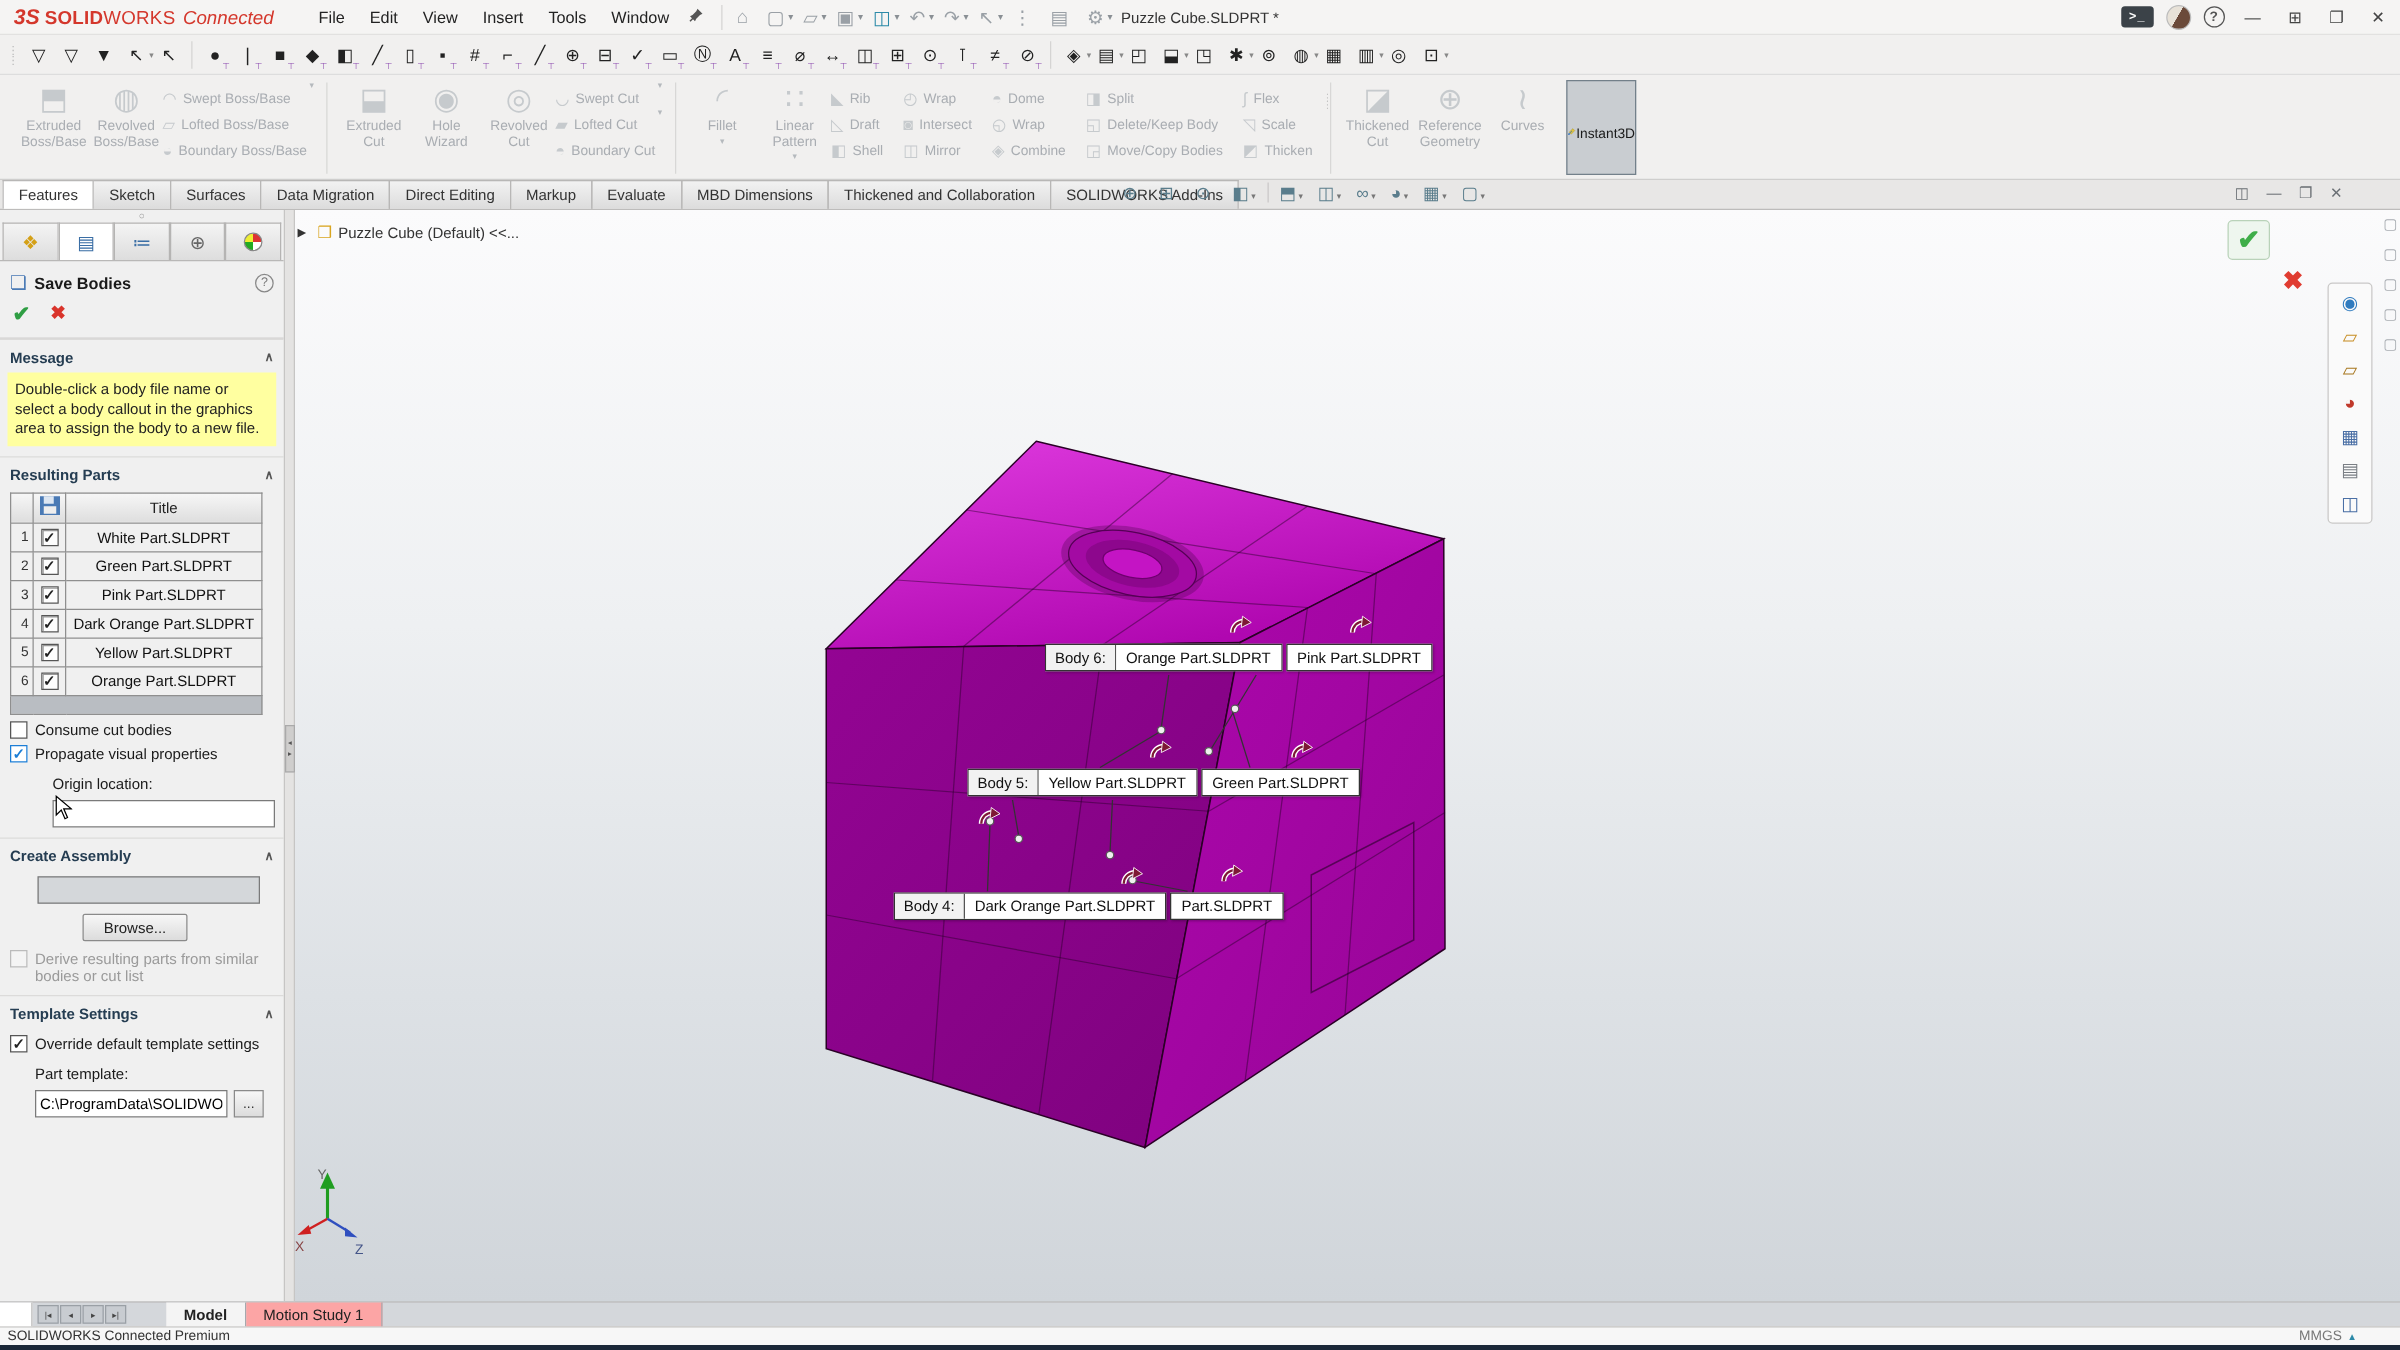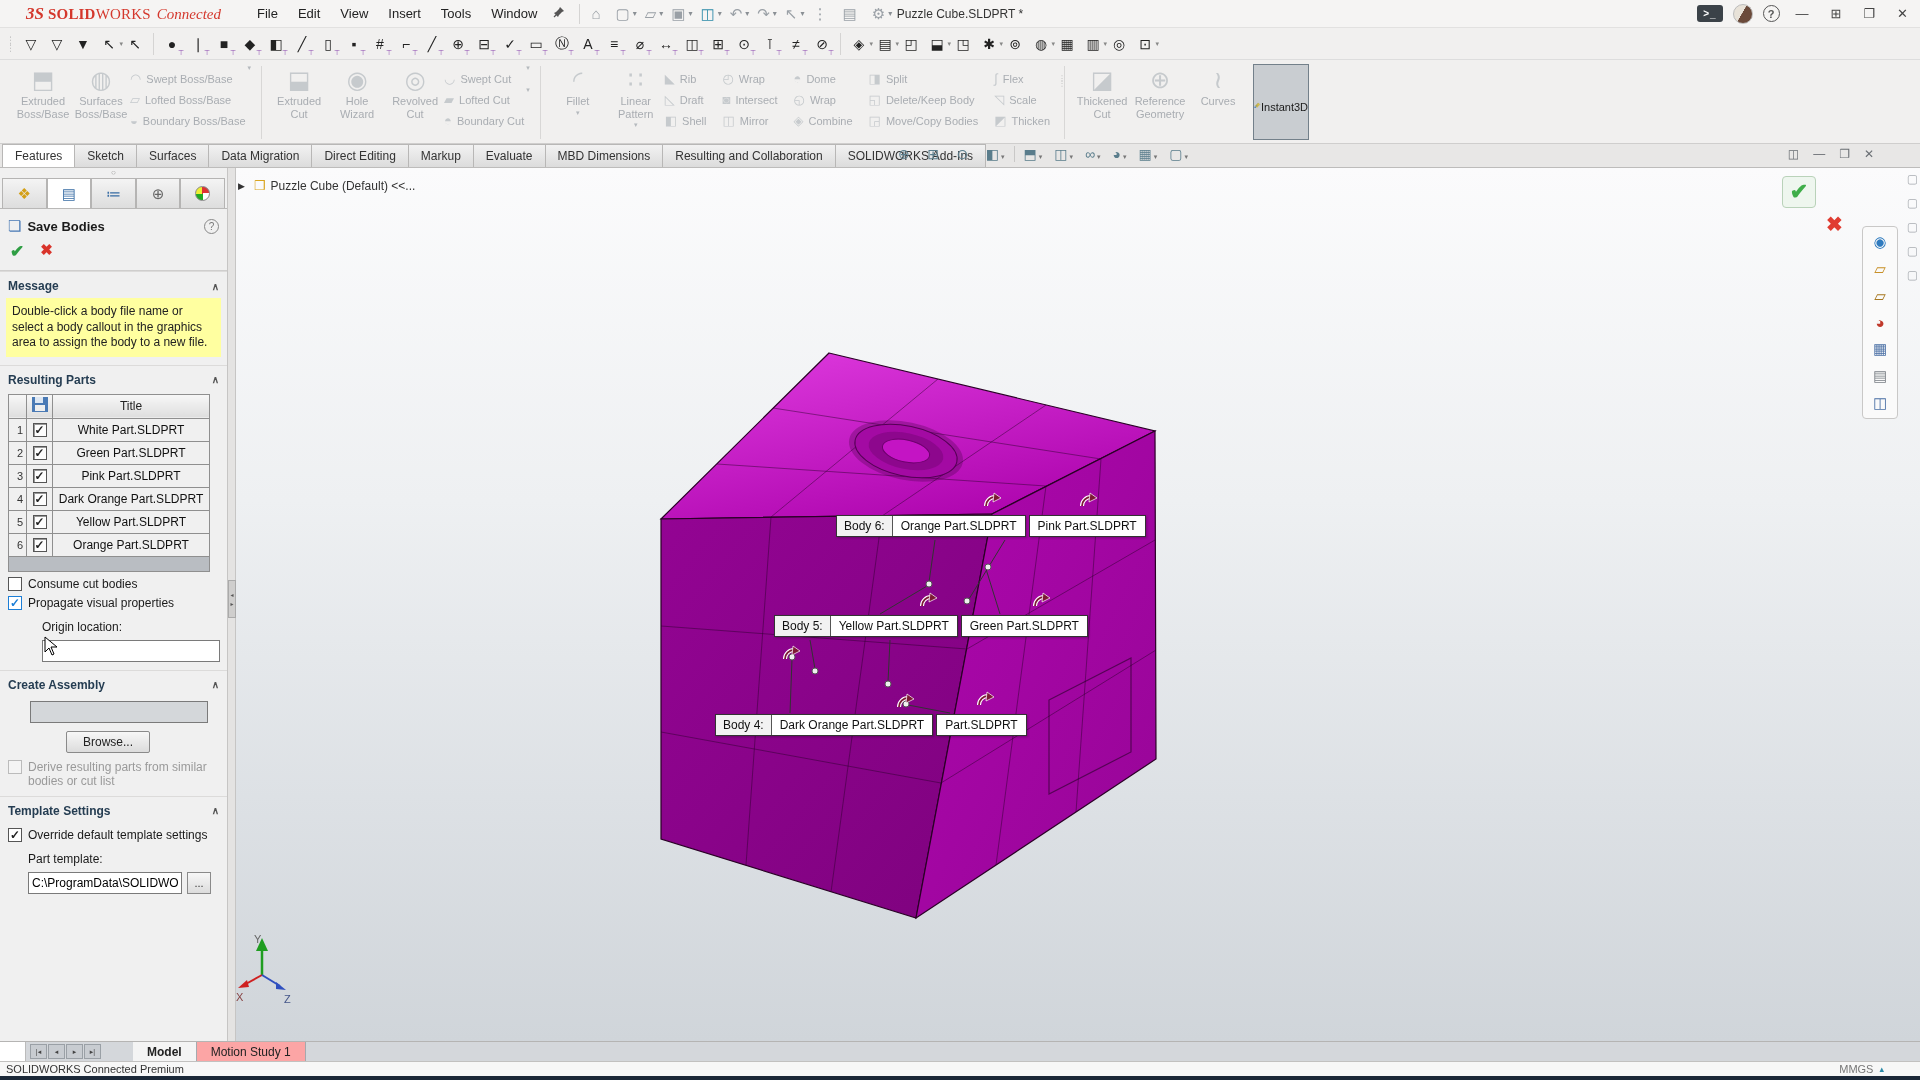--- a/index.html
+++ b/index.html
@@ -3,21 +3,21 @@
 <meta charset="utf-8">
 <style>
   * { margin:0; padding:0; box-sizing:border-box; }
   html,body { width:1920px; height:1080px; overflow:hidden; }
   body { font-family:"Liberation Sans", sans-serif; font-size:12px; color:#222; }
   #app { position:relative; width:1920px; height:1080px; background:#f1f0ef; }
 
   
   .titlebar { position:relative; height:28px; background:#f5f4f3; border-bottom:1px solid #e2e1e0;
     display:flex; align-items:center; padding:0 6px; }
-  .logo { display:flex; align-items:baseline; gap:4px; margin-left:20px; white-space:nowrap;font-family:Liberation Serif, serif; }
+  .logo { display:flex; align-items:baseline; gap:4px; margin-left:5px; white-space:nowrap; }
   .logo .mark { color:#d4372c; font-weight:bold; font-style:italic; font-size:17px; }
   .logo .sw { color:#d4372c; font-size:15px; letter-spacing:.2px; }
   .logo .sw b { font-weight:bold; }
   .logo .conn { color:#d4372c; font-size:15px; font-style:italic; margin-left:2px; }
   .menus { display:flex; margin-left:26px; }
   .menu-item { padding:4px 10px; font-size:13px; color:#222; cursor:default; }
   .pin-ico { margin:0 6px; color:#555; }
   .qt-sep { width:1px; height:20px; background:#d5d4d3; margin:0 8px; }
   .quick { display:flex; align-items:center; gap:2px; }
   .qbtn { display:flex; align-items:center; padding:1px 3px; color:#9aa0a6; font-size:15px; }
@@ -586,21 +586,21 @@
   <div class="ribbon">
     <div class="rgroup">
 
         <div class="rbig">
           <span class="ric">⬒</span>
           <span class="rlb">Extruded Boss/Base</span>
         </div>
 
         <div class="rbig">
           <span class="ric">◍</span>
-          <span class="rlb">Surfaces Boss/Base</span>
+          <span class="rlb">Revolved Boss/Base</span>
         </div>
 
       <div class="rstack">
 
           <div class="rsitem">
             <span class="sic">◠</span>
             <span class="slb">Swept Boss/Base</span>
           </div>
 
           <div class="rsitem">
@@ -800,21 +800,21 @@
       <span class="ftab">Data Migration</span>
 
       <span class="ftab">Direct Editing</span>
 
       <span class="ftab">Markup</span>
 
       <span class="ftab">Evaluate</span>
 
       <span class="ftab">MBD Dimensions</span>
 
-      <span class="ftab">Resulting and Collaboration</span>
+      <span class="ftab">Thickened and Collaboration</span>
 
       <span class="ftab">SOLIDWORKS Add-Ins</span>
 
     <div class="headsup">
 
         <span class="hux"><span class="hu"><span>⊕</span><span class="car" style="visibility: hidden;">▾</span></span></span>
 
         <span class="hux"><span class="hu"><span>⊞</span><span class="car" style="visibility: hidden;">▾</span></span></span>
 
         <span class="hux"><span class="hu"><span>⊙</span><span class="car" style="visibility: hidden;">▾</span></span></span>

